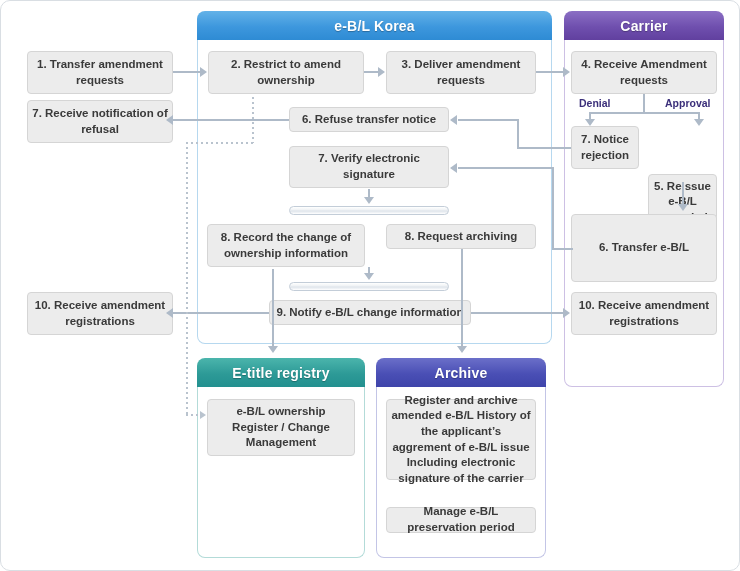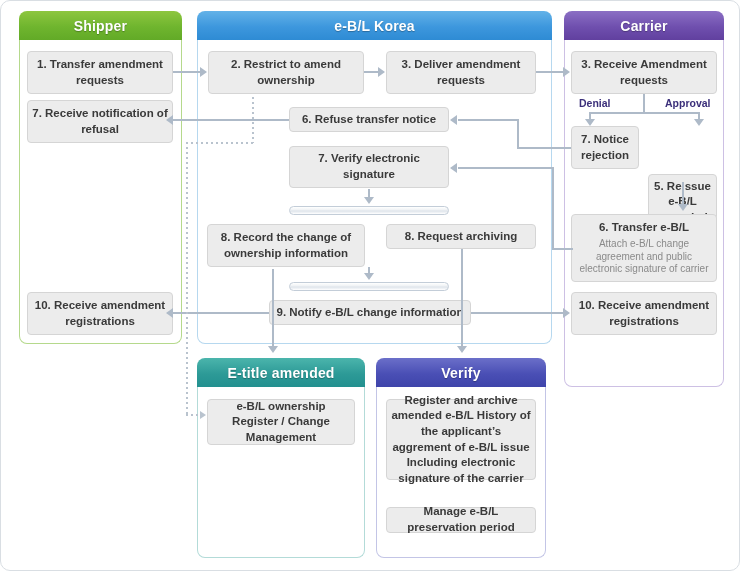--- a/index.html
+++ b/index.html
@@ -112,24 +112,20 @@
     border: 1px solid #c3cdd8;
     border-radius: 6px;
     background: linear-gradient(to bottom,#ffffff 0%,#eef1f4 45%,#dde3ea 55%,#ffffff 100%);
   }
 </style>
 </head>
 <body>
 
 <div id="canvas">
 
-  <div class="lane lane-shipper" style="left:18px; top:10px; width:163px; height:333px;">
-    <div class="lane-head">Shipper</div>
-    <div class="lane-body"></div>
-  </div>
   <div class="pbox" style="left:26px; top:50px; width:146px; height:43px;">
     <span>1. Transfer amendment requests</span>
   </div>
   <div class="pbox" style="left:26px; top:99px; width:146px; height:43px;">
     <span>7. Receive notification of refusal</span>
   </div>
   <div class="pbox" style="left:26px; top:291px; width:146px; height:43px;">
     <span>10. Receive amendment registrations</span>
   </div>
 
@@ -160,48 +156,47 @@
   </div>
 
   <div class="pill" style="left:288px; top:205px; width:160px;"></div>
   <div class="pill" style="left:288px; top:281px; width:160px;"></div>
 
   <div class="lane lane-carrier" style="left:563px; top:10px; width:160px; height:376px;">
     <div class="lane-head">Carrier</div>
     <div class="lane-body"></div>
   </div>
   <div class="pbox" style="left:570px; top:50px; width:146px; height:43px;">
-    <span>3. Receive Amendment requests</span>
+    <span>4. Receive Amendment requests</span>
   </div>
   <div class="blabel" style="left:578px; top:96px;">Denial</div>
   <div class="blabel" style="left:664px; top:96px;">Approval</div>
   <div class="pbox" style="left:570px; top:125px; width:68px; height:43px;">
     <span>7. Notice rejection</span>
   </div>
   <div class="pbox" style="left:647px; top:125px; width:69px; height:56px;margin-top:48px;">
     <span>5. Reissue e-B/L amended</span>
   </div>
   <div class="pbox" style="left:570px; top:213px; width:146px; height:68px;">
     <span>6. Transfer e-B/L</span>
-    <span class="sub">Attach e-B/L change agreement and public electronic signature of carrier</span>
   </div>
   <div class="pbox" style="left:570px; top:291px; width:146px; height:43px;">
     <span>10. Receive amendment registrations</span>
   </div>
 
   <div class="lane lane-etitle" style="left:196px; top:357px; width:168px; height:200px;">
-    <div class="lane-head">E-title amended</div>
-    <div class="lane-body"></div>
-  </div>
-  <div class="pbox" style="left:206px; top:398px; width:148px; height:46px;">
+    <div class="lane-head">E-title registry</div>
+    <div class="lane-body"></div>
+  </div>
+  <div class="pbox" style="left:206px; top:398px; width:148px; height:57px;">
     <span>e-B/L ownership Register / Change Management</span>
   </div>
 
   <div class="lane lane-archive" style="left:375px; top:357px; width:170px; height:200px;">
-    <div class="lane-head">Verify</div>
+    <div class="lane-head">Archive</div>
     <div class="lane-body"></div>
   </div>
   <div class="pbox" style="left:385px; top:398px; width:150px; height:81px;">
     <span>Register and archive amended e-B/L History of the applicant’s aggrement of e-B/L issue Including electronic signature of the carrier</span>
   </div>
   <div class="pbox" style="left:385px; top:506px; width:150px; height:26px;">
     <span>Manage e-B/L preservation period</span>
   </div>
 
   <div class="ln h" style="left:172px; top:70px; width:28px;"></div>

